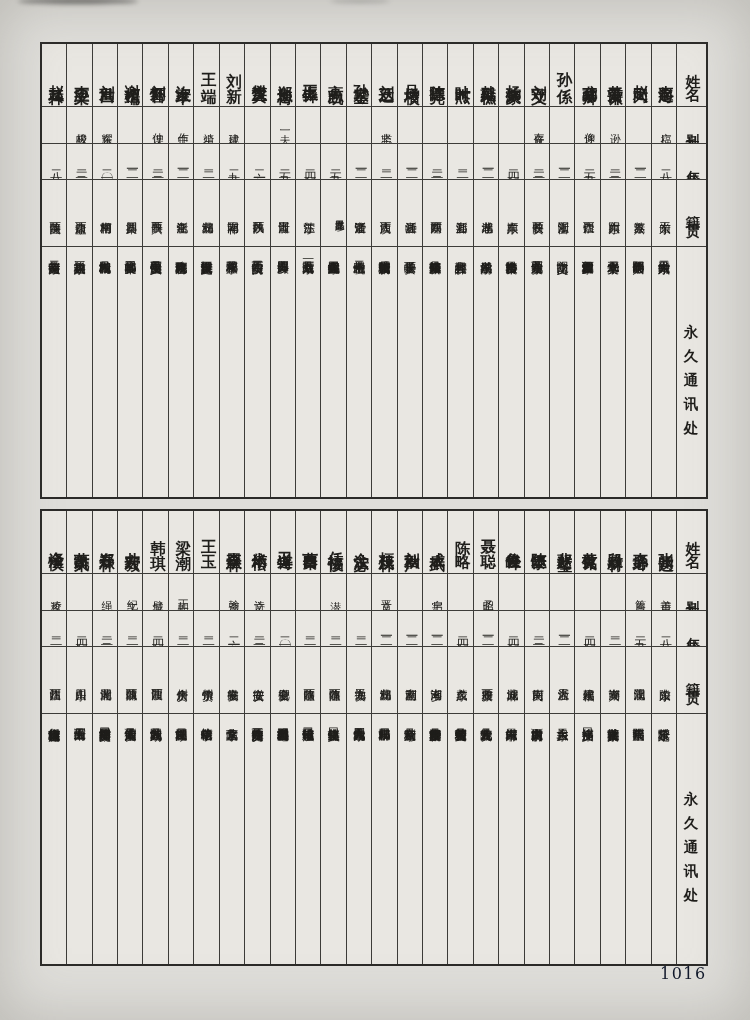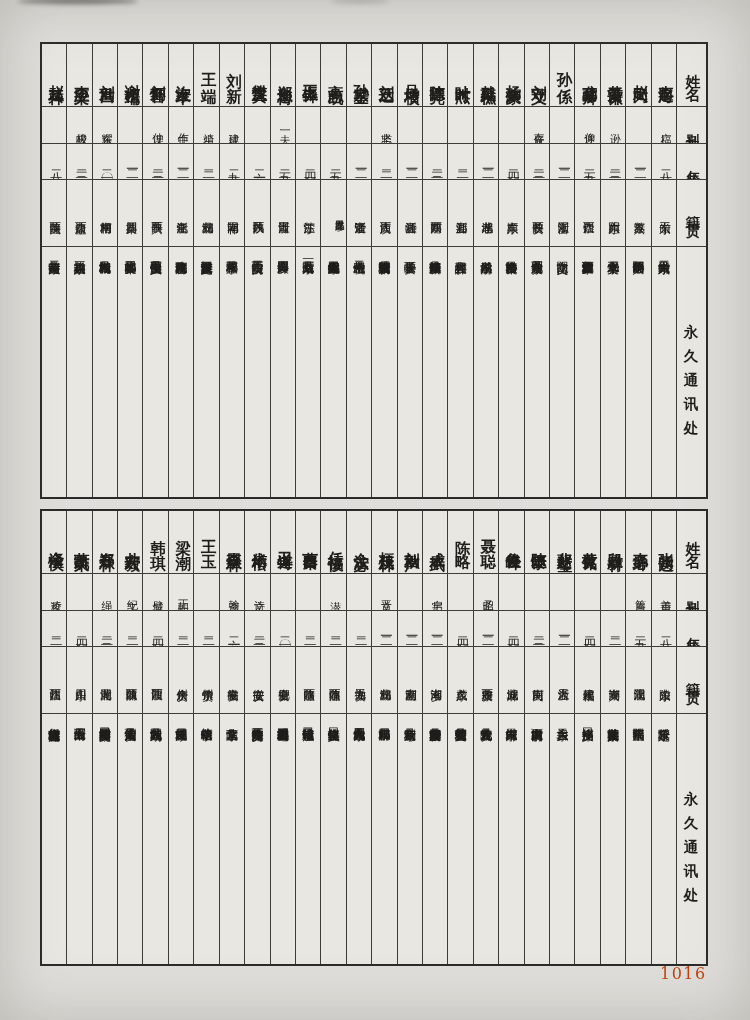--- a/index.html
+++ b/index.html
@@ -60,21 +60,21 @@
   .header-col .cell.name{font-size:15px;letter-spacing:13px;}
   .header-col .cell.alias{font-size:13.5px;letter-spacing:3px;}
   .header-col .cell.age{font-size:13.5px;letter-spacing:3px;}
   .header-col .cell.origin{font-size:14.5px;letter-spacing:10px;}
   .header-col .cell.address{
     font-size:14.5px;letter-spacing:24px;text-align:center;padding-top:0;
   }
   .page-number{
     position:absolute;left:660px;top:964px;
     font-family:"DejaVu Serif","Liberation Serif",serif;
-    font-size:16px;color:#c2410c;letter-spacing:1.5px;
+    font-size:16px;color:#0f172a;letter-spacing:1.5px;
   }
 </style>
 </head>
 <body>
 
 <div class="smudge1"></div>
 <div class="smudge2"></div>
 
 <div class="tables">
   <section class="reg-table">

